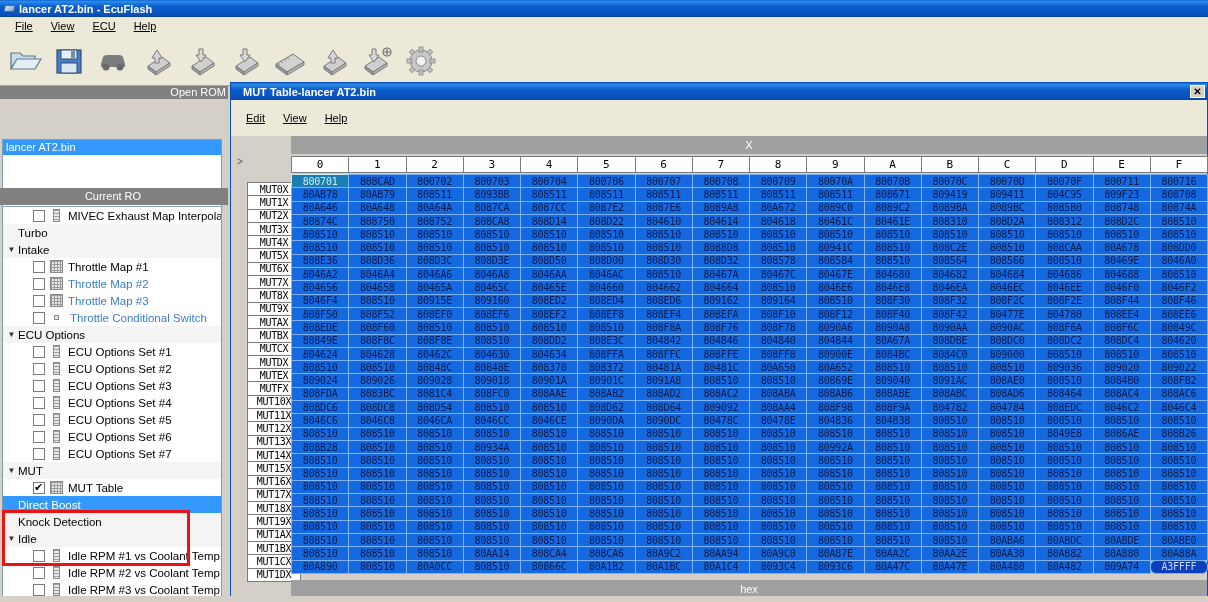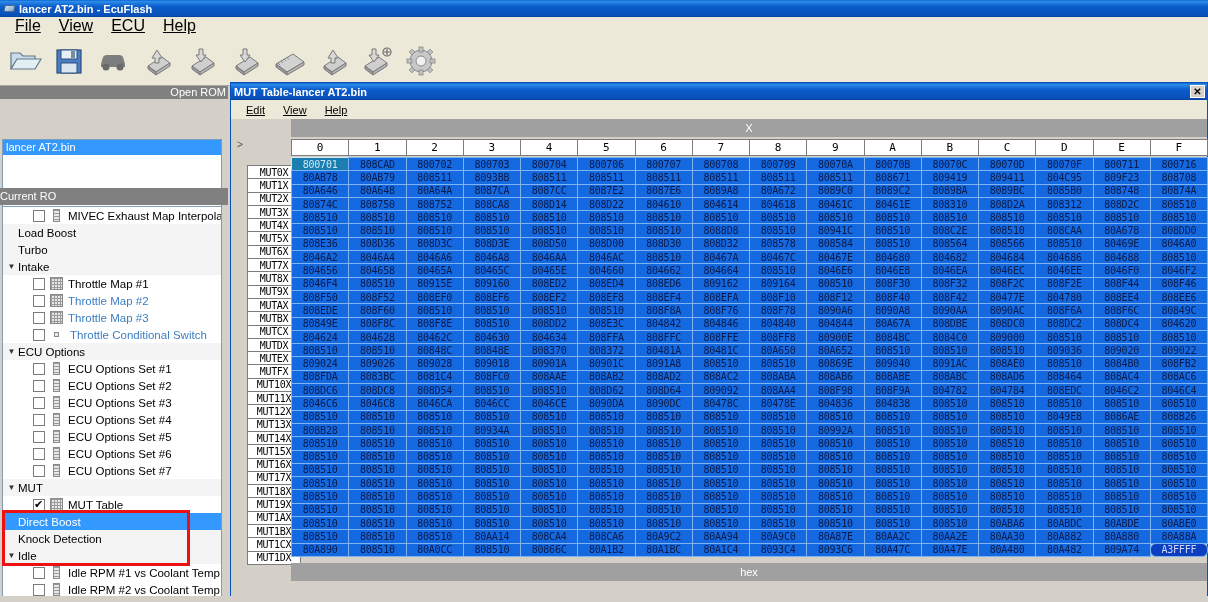--- a/index.html
+++ b/index.html
@@ -30,21 +30,21 @@
     background: linear-gradient(135deg,#cfe3f5,#7ea8cd);
     border:1px solid #4a6b8a; transform: skewX(-12deg);
   }
 
   
   .menubar {
     position: absolute; left: 0; top: 17px; width: 1208px; height: 19px;
     background: #ece9d8; display: flex; align-items: center; padding-left: 6px;
     border-bottom: 1px solid #ece9d8;
   }
-  .menubar .mi { padding: 2px 9px; font-size: 16px; cursor: default; }
+  .menubar .mi { padding: 2px 9px; font-size: 11px; cursor: default; }
   .menubar .mi u { text-decoration: underline; }
 
   
   .toolbar {
     position: absolute; left: 0; top: 36px; width: 1208px; height: 50px;
     background: #ece9d8; border-bottom: 1px solid #aca899;
     display: flex; align-items: center; padding-left: 6px; gap: 6px;
   }
   .tbtn {
     width: 38px; height: 42px; display: flex; align-items: center; justify-content: center;
@@ -63,21 +63,21 @@
     overflow: hidden;
     margin-top: 40px;
   }
   .rombox .romitem {
     height: 15px; line-height: 15px; padding-left: 3px;
     background: #3399ff; color: #fff; font-size: 11px;
   }
   .statusstrip {
     position: absolute; left: 0px; top: 102px; width: 228px; height: 17px;
     background: #808080; color: #fff; font-size: 11px;
-    text-align: left; line-height: 17px; padding-right: 2px; overflow: hidden;
+    text-align: center; line-height: 17px; padding-right: 2px; overflow: hidden;
   }
   .tree {
     position: absolute; left: 2px; top: 120px; width: 220px; height: 482px;
     background: #fff; border: 1px solid #7f9db9;
     overflow: hidden;
   }
   .trow {
     height: 17px; display: flex; align-items: center; white-space: nowrap;
     font-size: 11.5px; padding-left: 2px;
   }
@@ -124,30 +124,30 @@
 
   
   .childwin {
     position: absolute; left: 230px; top: 82px; width: 978px; height: 520px;
     background: #d4d0c8; border: 1px solid #0a51b9;
   }
   .child-title {
     height: 17px; width: 100%;
     background: linear-gradient(to bottom, #0a64d2 0%, #2d8ce8 8%, #0a5bcc 40%, #0a51b9 90%, #083f9c 100%);
     color: #fff; font-weight: bold; font-size: 11px;
-    display: flex; align-items: center; padding-left: 3px;
+    display: flex; align-items: center; padding-left: 12px;
   }
   .child-title .ct-text { flex: 1 1 auto; }
   .child-close {
     width: 15px; height: 13px; margin-right: 2px;
     background: #d4d0c8; border: 1px solid #fff; color: #000;
     font-size: 10px; line-height: 11px; text-align: center; font-weight: bold;
   }
   .child-menu {
-    height: 19px; background: #ece9d8; display: flex; align-items: center;
+    height: 36px; background: #ece9d8; display: flex; align-items: center;
     padding-left: 6px;
   }
   .child-menu .mi { padding: 2px 9px; font-size: 11px; }
 
   .gridwrap { position: relative; width: 100%; height: 484px; background: #d4d0c8; }
 
   .xbar {
     position: absolute; left: 60px; top: 0px; width: 916px; height: 18px;
     background: #a0a0a0; color: #fff; font-size: 11px;
     display: flex; align-items: center; justify-content: center;
@@ -341,24 +341,20 @@
     <div class="rombox">
       <div class="romitem">lancer AT2.bin</div>
     </div>
     <div class="statusstrip">Current RO</div>
     <div class="tree" id="tree">
         <div class="trow">
           <span class="indent" style="width: 28px;"></span>
           <span class="cbox"></span>
           <span class="gicon col"></span>
           <span class="tlabel">MIVEC Exhaust Map Interpolatio</span>
-        </div>
-        <div class="trow group">
-          <span class="twist"></span>
-          <span class="tlabel">Load Boost</span>
         </div>
         <div class="trow group">
           <span class="twist"></span>
           <span class="tlabel">Turbo</span>
         </div>
         <div class="trow group">
           <span class="twist">▼</span>
           <span class="tlabel">Intake</span>
         </div>
         <div class="trow">

